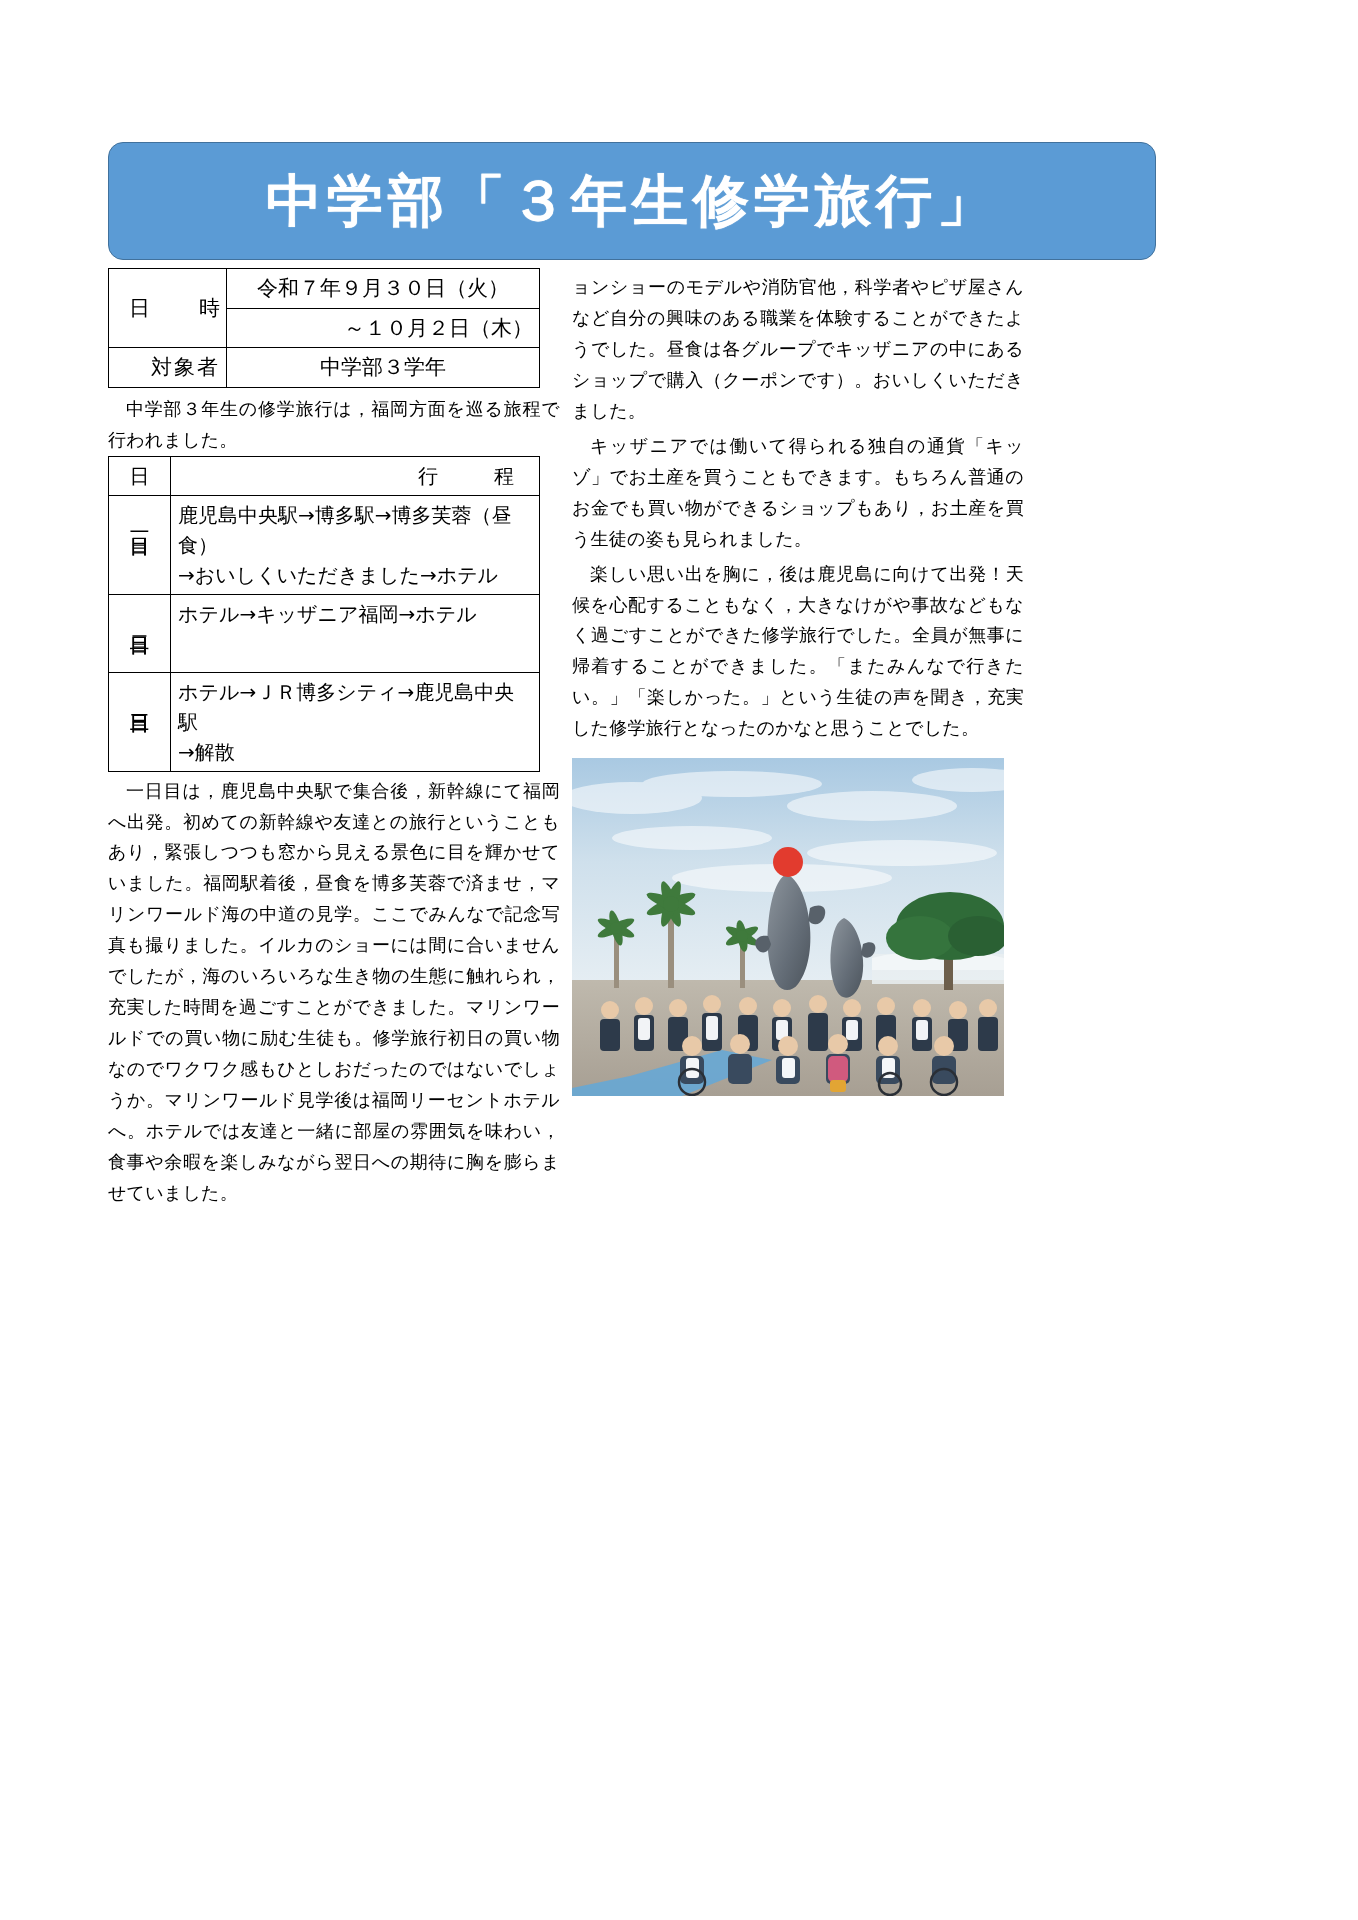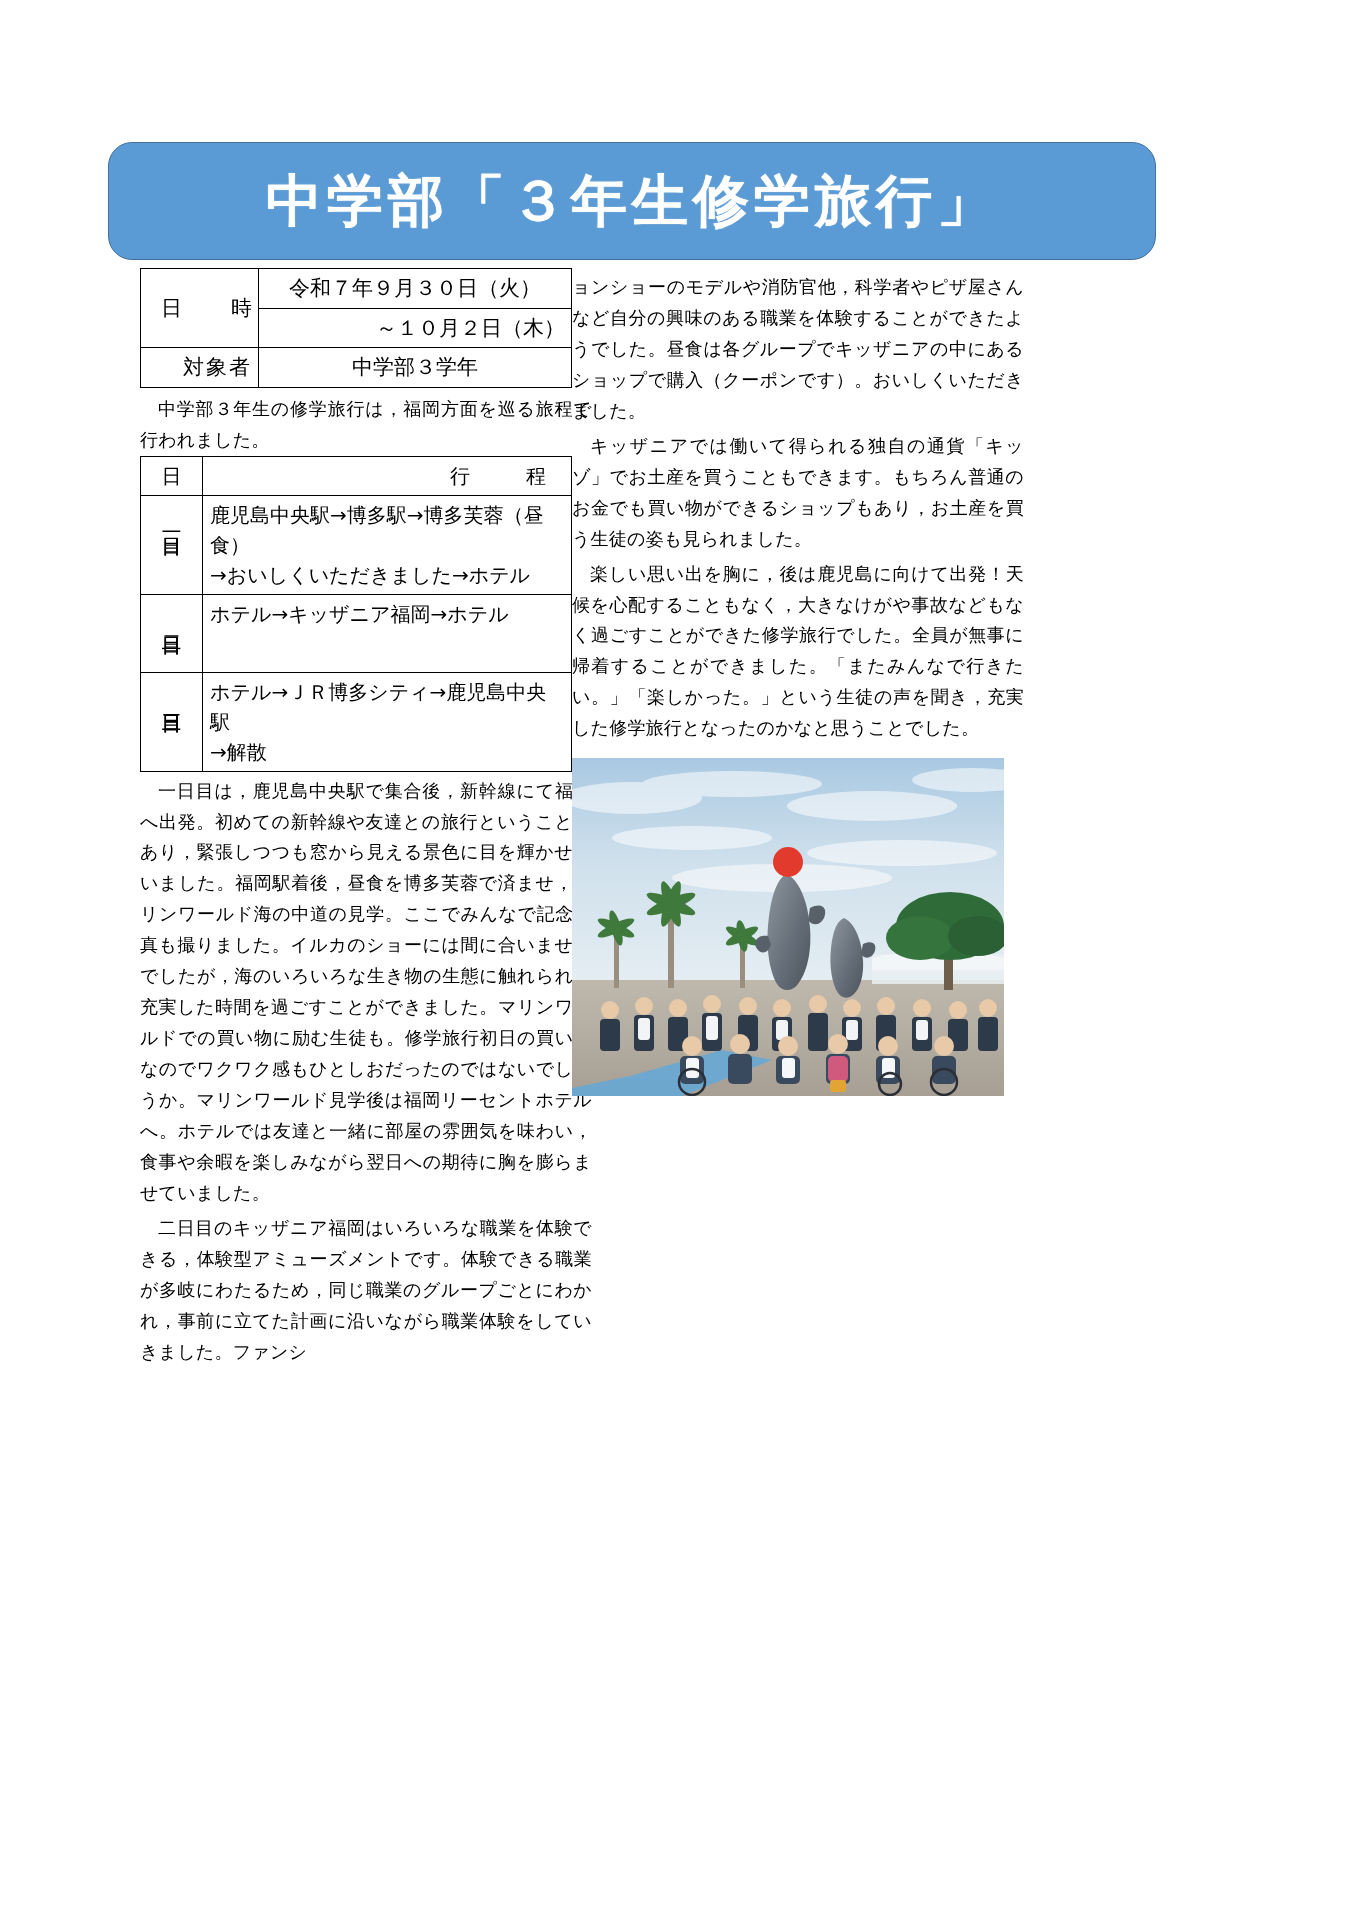--- a/index.html
+++ b/index.html
@@ -25,21 +25,21 @@
 
   
   .title-banner {
     position: absolute;
     left: 108px;
     top: 142px;
     width: 1048px;
     height: 118px;
     background: #5b9bd5;
     border: 1.5px solid #41719c;
-    border-radius: 24px;
+    border-radius: 15px;
     display: flex;
     align-items: center;
     justify-content: center;
     box-sizing: border-box;
   }
   .title-text {
     color: #ffffff;
     font-family: "DejaVu Sans", "Liberation Sans", sans-serif;
     font-size: 56px;
     font-weight: bold;
@@ -48,21 +48,21 @@
     white-space: nowrap;
     text-shadow: 0 0 1px #ffffff;
   }
 
   
   .col {
     position: absolute;
     top: 268px;
     width: 452px;
   }
-  .col-left  { left: 108px; margin-left: 32px; }
+  .col-left  { left: 108px; }
   .col-right { left: 572px; }
 
   
   table.info {
     border-collapse: collapse;
     width: 432px;
     table-layout: fixed;
     margin: 0;
   }
   table.info td {
@@ -217,21 +217,20 @@
         </td>
         <td class="itin-route">
           <div>ホテル→ＪＲ博多シティ→鹿児島中央駅</div>
           <div>→解散</div>
         </td>
       </tr>
     </tbody>
       </table>
 
     <p class="body">一日目は，鹿児島中央駅で集合後，新幹線にて福岡へ出発。初めての新幹線や友達との旅行ということもあり，緊張しつつも窓から見える景色に目を輝かせていました。福岡駅着後，昼食を博多芙蓉で済ませ，マリンワールド海の中道の見学。ここでみんなで記念写真も撮りました。イルカのショーには間に合いませんでしたが，海のいろいろな生き物の生態に触れられ，充実した時間を過ごすことができました。マリンワールドでの買い物に励む生徒も。修学旅行初日の買い物なのでワクワク感もひとしおだったのではないでしょうか。マリンワールド見学後は福岡リーセントホテルへ。ホテルでは友達と一緒に部屋の雰囲気を味わい，食事や余暇を楽しみながら翌日への期待に胸を膨らませていました。</p>
-    <p class="body">二日目のキッザニア福岡はいろいろな職業を体験できる，体験型アミューズメントです。体験できる職業が多岐にわたるため，同じ職業のグループごとにわかれ，事前に立てた計画に沿いながら職業体験をしていきました。ファンシ</p>
   </div>
 
   <div class="col col-right">
     <p class="body" style="text-indent:0">ョンショーのモデルや消防官他，科学者やピザ屋さんなど自分の興味のある職業を体験することができたようでした。昼食は各グループでキッザニアの中にあるショップで購入（クーポンです）。おいしくいただきました。</p>
     <p class="body">キッザニアでは働いて得られる独自の通貨「キッゾ」でお土産を買うこともできます。もちろん普通のお金でも買い物ができるショップもあり，お土産を買う生徒の姿も見られました。</p>
     <p class="body">楽しい思い出を胸に，後は鹿児島に向けて出発！天候を心配することもなく，大きなけがや事故などもなく過ごすことができた修学旅行でした。全員が無事に帰着することができました。「またみんなで行きたい。」「楽しかった。」という生徒の声を聞き，充実した修学旅行となったのかなと思うことでした。</p>
 
     <div class="photo">
       <svg viewBox="0 0 432 338" preserveAspectRatio="none">
         <defs>

